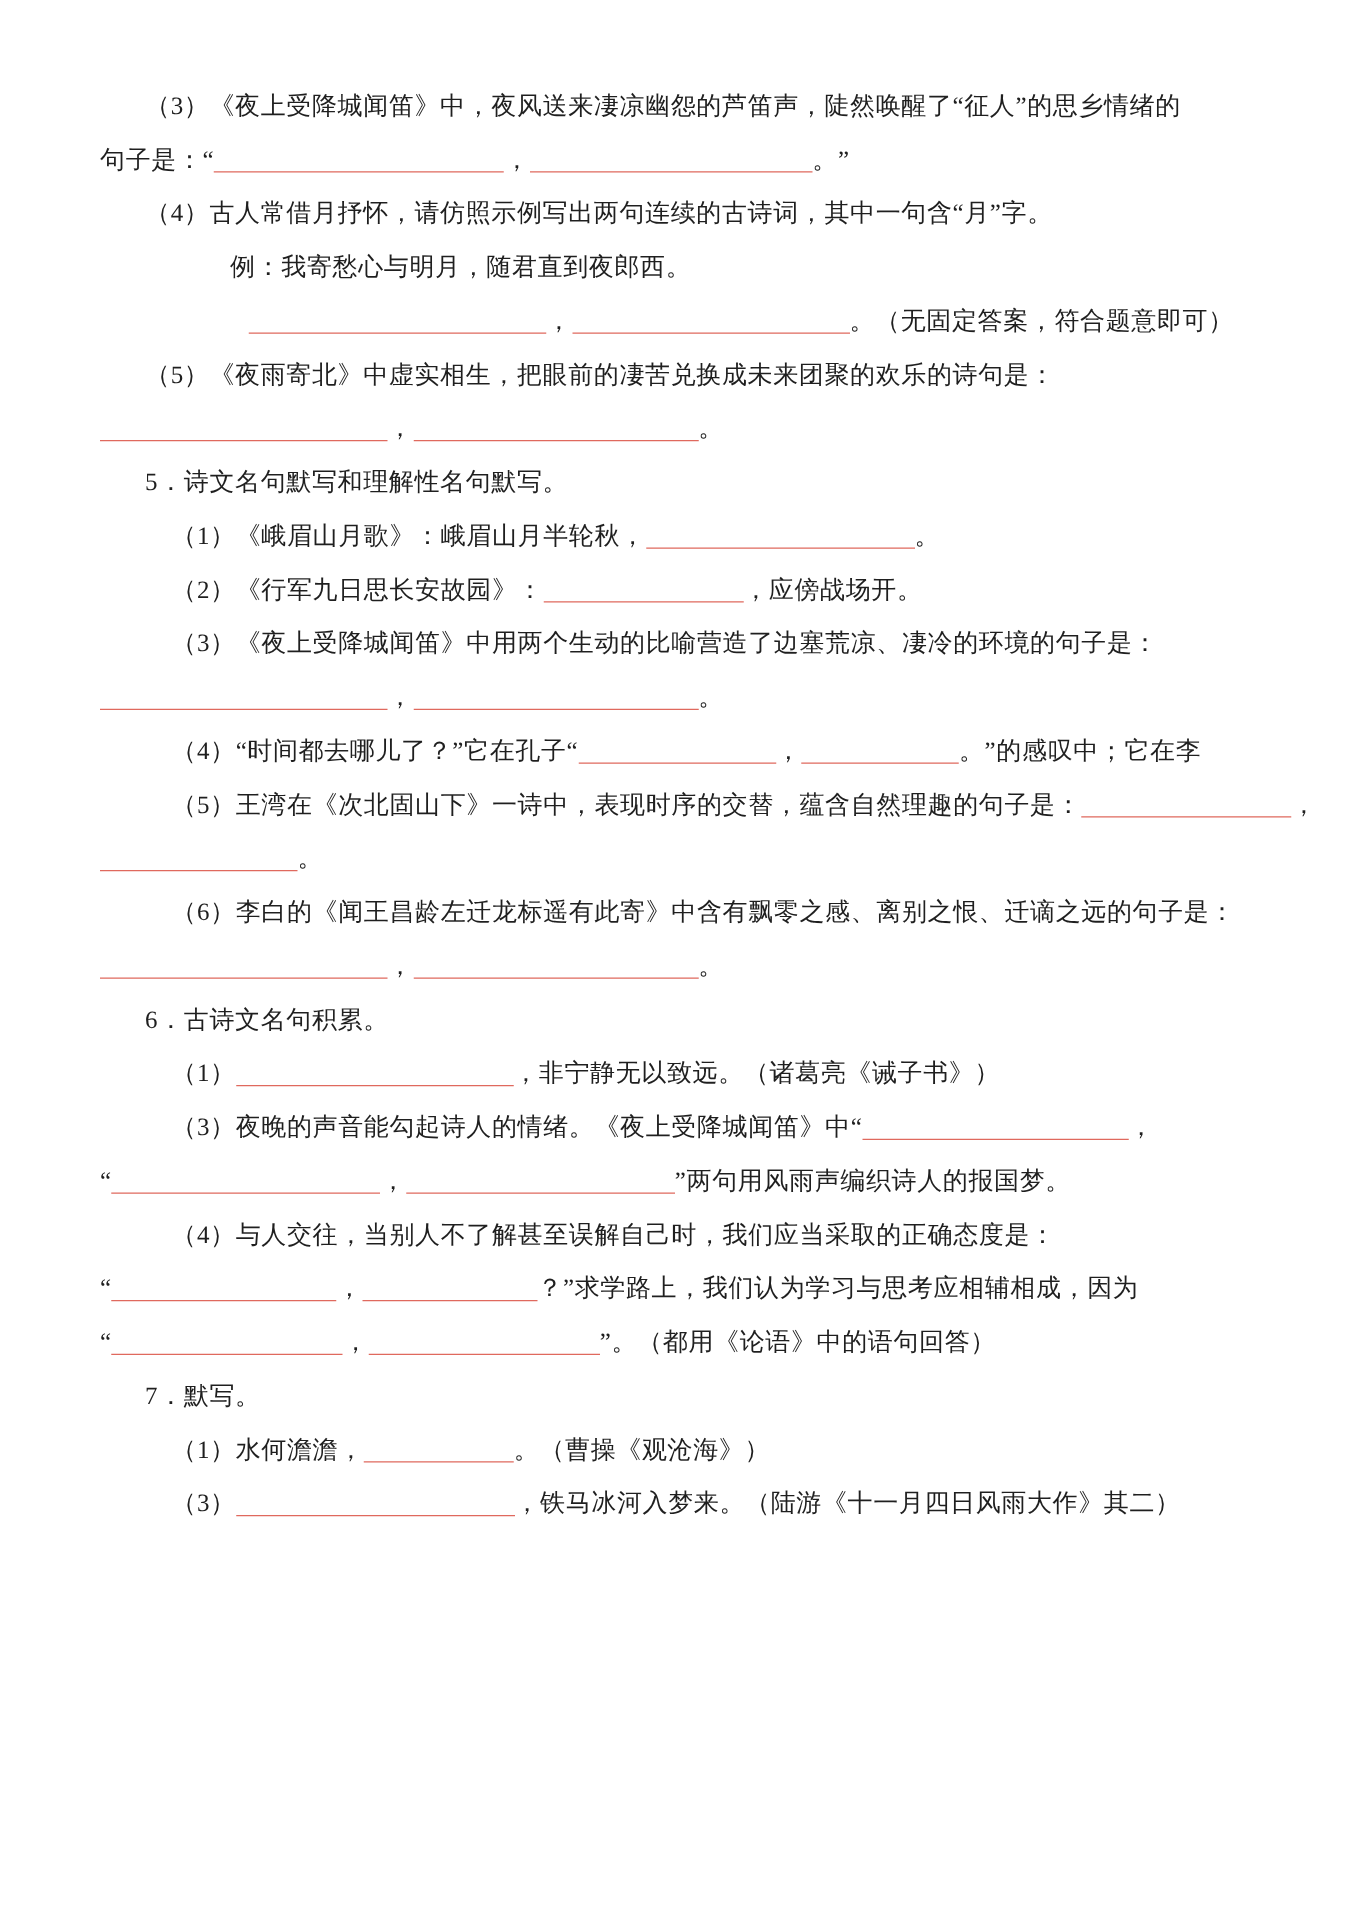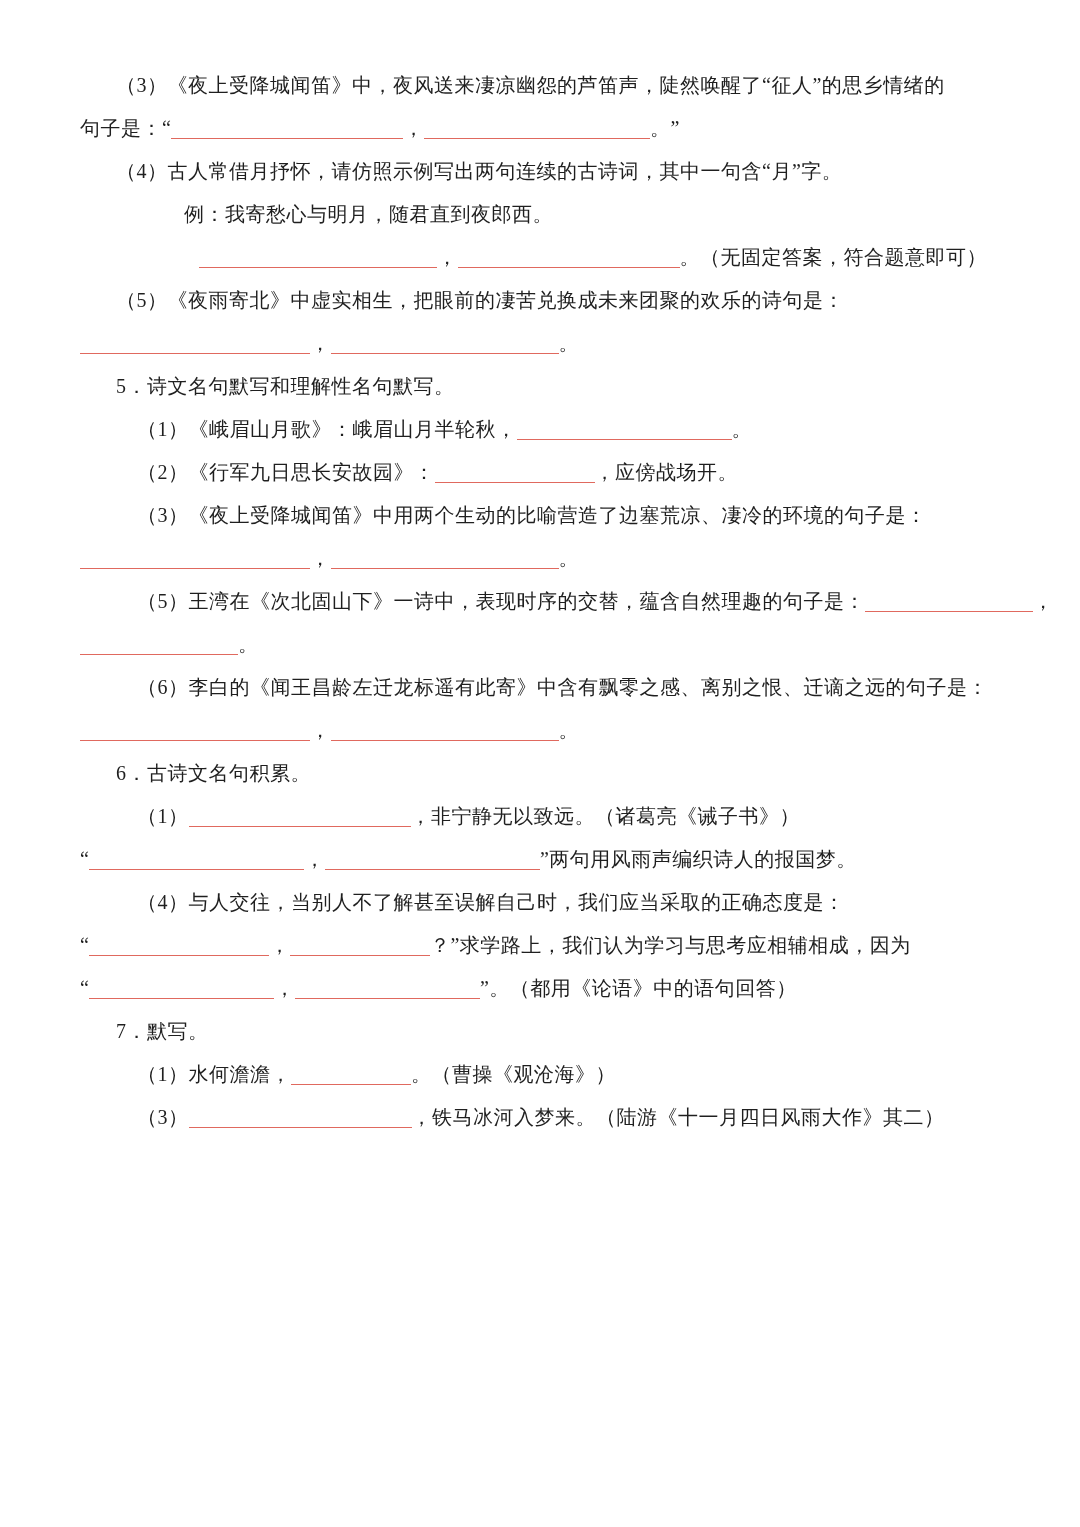--- a/index.html
+++ b/index.html
@@ -41,26 +41,28 @@
       <div class="line" style="padding-left: 36px;"><span class="txt">（4）古人常借月抒怀，请仿照示例写出两句连续的古诗词，其中一句含“月”字。</span></div>
       <div class="line" style="padding-left: 104px;"><span class="txt">例：我寄愁心与明月，随君直到夜郎西。</span></div>
       <div class="line" style="padding-left: 104px; text-align: center;"><span class="blank" style="width: 238px;"></span><span class="txt">，</span><span class="blank" style="width: 222px;"></span><span class="txt">。（无固定答案，符合题意即可）</span></div>
       <div class="line" style="padding-left: 36px;"><span class="txt">（5）《夜雨寄北》中虚实相生，把眼前的凄苦兑换成未来团聚的欢乐的诗句是：</span></div>
       <div class="line" style="padding-left: 0px;"><span class="blank" style="width: 230px;"></span><span class="txt">，</span><span class="blank" style="width: 228px;"></span><span class="txt">。</span></div>
       <div class="line" style="padding-left: 36px;"><span class="txt">5．诗文名句默写和理解性名句默写。</span></div>
       <div class="line" style="padding-left: 57px;"><span class="txt">（1）《峨眉山月歌》：峨眉山月半轮秋，</span><span class="blank" style="width: 215px;"></span><span class="txt">。</span></div>
       <div class="line" style="padding-left: 57px;"><span class="txt">（2）《行军九日思长安故园》：</span><span class="blank" style="width: 160px;"></span><span class="txt">，应傍战场开。</span></div>
       <div class="line" style="padding-left: 57px;"><span class="txt">（3）《夜上受降城闻笛》中用两个生动的比喻营造了边塞荒凉、凄冷的环境的句子是：</span></div>
       <div class="line" style="padding-left: 0px;"><span class="blank" style="width: 230px;"></span><span class="txt">，</span><span class="blank" style="width: 228px;"></span><span class="txt">。</span></div>
+      <div class="line" style="padding-left: 57px;"><span class="txt">（4）“时间都去哪儿了？”它在孔子“</span><span class="blank" style="width: 158px;"></span><span class="txt">，</span><span class="blank" style="width: 126px;"></span><span class="txt">。”的感叹中；它在李</span></div>
       <div class="line" style="padding-left: 57px;"><span class="txt">（5）王湾在《次北固山下》一诗中，表现时序的交替，蕴含自然理趣的句子是：</span><span class="blank" style="width: 168px;"></span><span class="txt">，</span></div>
       <div class="line" style="padding-left: 0px;"><span class="blank" style="width: 158px;"></span><span class="txt">。</span></div>
       <div class="line" style="padding-left: 57px;"><span class="txt">（6）李白的《闻王昌龄左迁龙标遥有此寄》中含有飘零之感、离别之恨、迁谪之远的句子是：</span></div>
       <div class="line" style="padding-left: 0px;"><span class="blank" style="width: 230px;"></span><span class="txt">，</span><span class="blank" style="width: 228px;"></span><span class="txt">。</span></div>
       <div class="line" style="padding-left: 36px;"><span class="txt">6．古诗文名句积累。</span></div>
       <div class="line" style="padding-left: 57px;"><span class="txt">（1）</span><span class="blank" style="width: 222px;"></span><span class="txt">，非宁静无以致远。（诸葛亮《诫子书》）</span></div>
+      <div class="line" style="padding-left: 57px;"><span class="txt">（3）夜晚的声音能勾起诗人的情绪。《夜上受降城闻笛》中“</span><span class="blank" style="width: 213px;"></span><span class="txt">，</span></div>
       <div class="line" style="padding-left: 0px;"><span class="txt">“</span><span class="blank" style="width: 215px;"></span><span class="txt">，</span><span class="blank" style="width: 215px;"></span><span class="txt">”两句用风雨声编织诗人的报国梦。</span></div>
       <div class="line" style="padding-left: 57px;"><span class="txt">（4）与人交往，当别人不了解甚至误解自己时，我们应当采取的正确态度是：</span></div>
       <div class="line" style="padding-left: 0px;"><span class="txt">“</span><span class="blank" style="width: 180px;"></span><span class="txt">，</span><span class="blank" style="width: 140px;"></span><span class="txt">？”求学路上，我们认为学习与思考应相辅相成，因为</span></div>
       <div class="line" style="padding-left: 0px;"><span class="txt">“</span><span class="blank" style="width: 185px;"></span><span class="txt">，</span><span class="blank" style="width: 185px;"></span><span class="txt">”。（都用《论语》中的语句回答）</span></div>
       <div class="line" style="padding-left: 36px;"><span class="txt">7．默写。</span></div>
       <div class="line" style="padding-left: 57px;"><span class="txt">（1）水何澹澹，</span><span class="blank" style="width: 120px;"></span><span class="txt">。（曹操《观沧海》）</span></div>
       <div class="line" style="padding-left: 57px;"><span class="txt">（3）</span><span class="blank" style="width: 223px;"></span><span class="txt">，铁马冰河入梦来。（陆游《十一月四日风雨大作》其二）</span></div>
     </div>
 </div>
 

